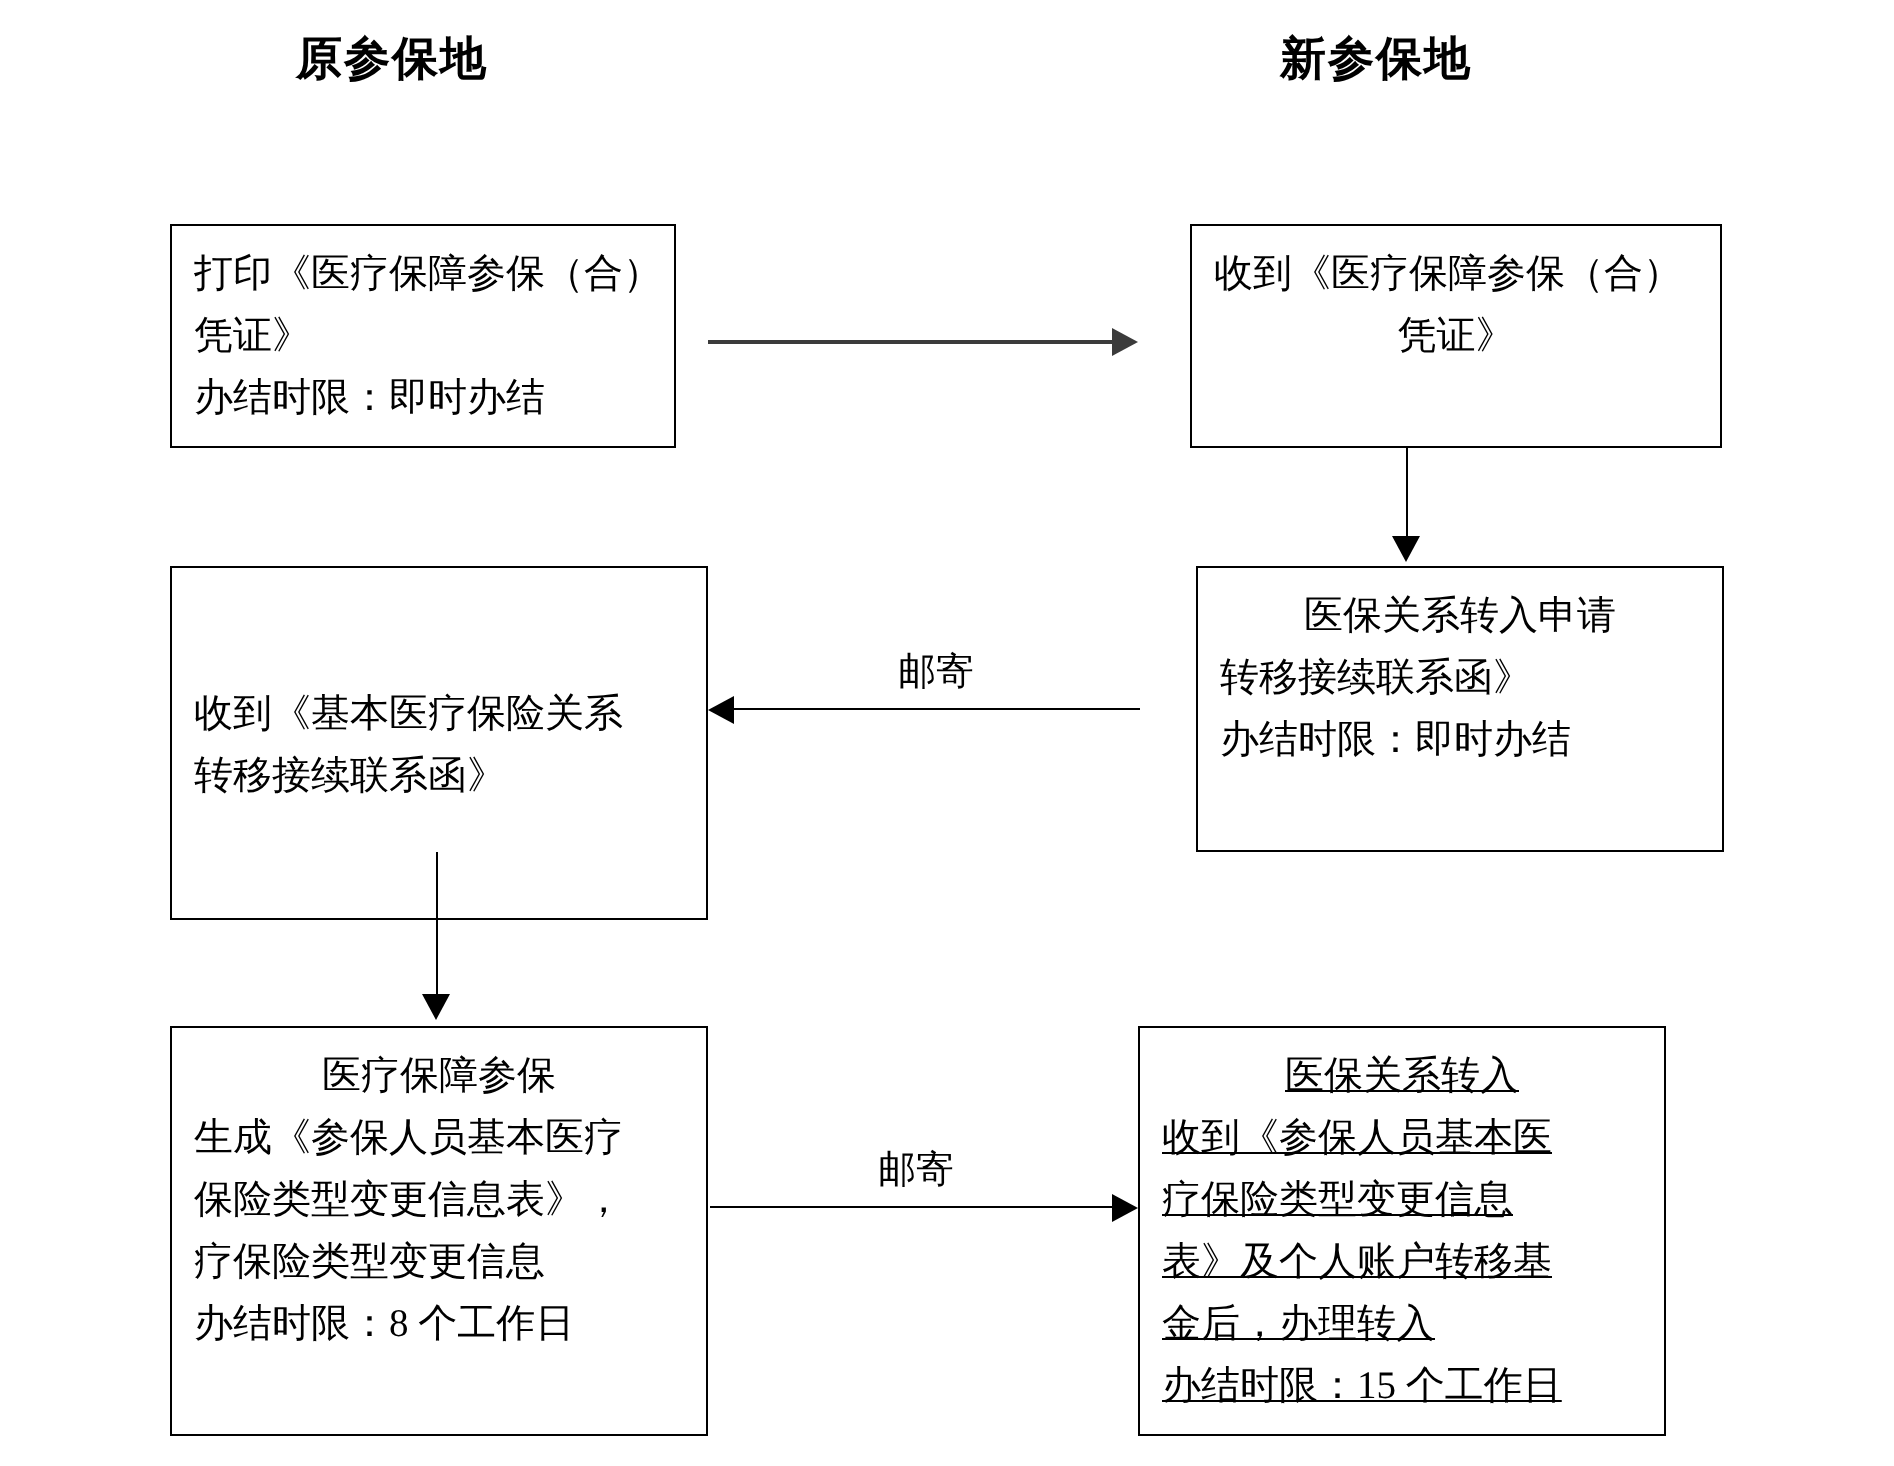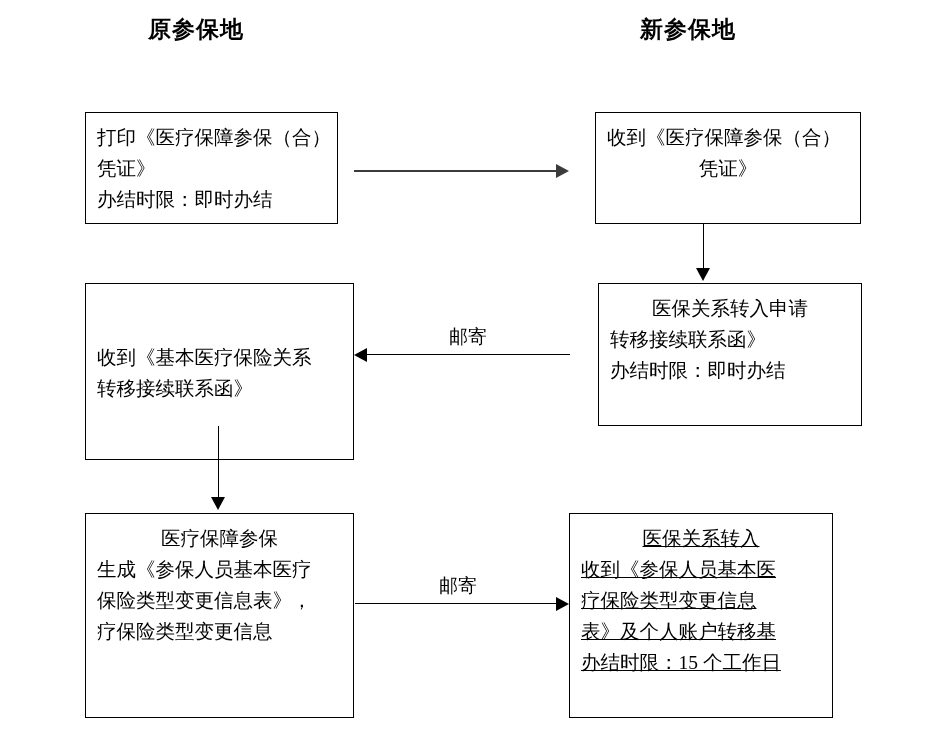--- a/index.html
+++ b/index.html
@@ -136,27 +136,29 @@
   <div class="edge-label" style="left:408px; top:327px; width:120px;">邮寄</div>
 
   <div class="vline" style="left:218px; top:426px; height:73px;"></div>
   <div class="arrow-d" style="left:211px; top:497px;"></div>
 
   <div class="node" id="node-transfer-out">
     <div class="line center">医疗保障参保</div>
     <div class="line">生成《参保人员基本医疗</div>
     <div class="line">保险类型变更信息表》，</div>
     <div class="line">疗保险类型变更信息</div>
+    <div class="line">办结时限：8 个工作日</div>
   </div>
 
   <div class="node" id="node-transfer-in">
     <div class="line center">医保关系转入</div>
     <div class="line">收到《参保人员基本医</div>
     <div class="line">疗保险类型变更信息</div>
     <div class="line">表》及个人账户转移基</div>
+    <div class="line">金后，办理转入</div>
     <div class="line">办结时限：15 个工作日</div>
   </div>
 
   <div class="hline thin" style="left:355px; top:603px; width:203px;"></div>
   <div class="arrow-r black" style="left:556px; top:597px;"></div>
   <div class="edge-label" style="left:398px; top:576px; width:120px;">邮寄</div>
 
 </div>
 
 </body></html>

